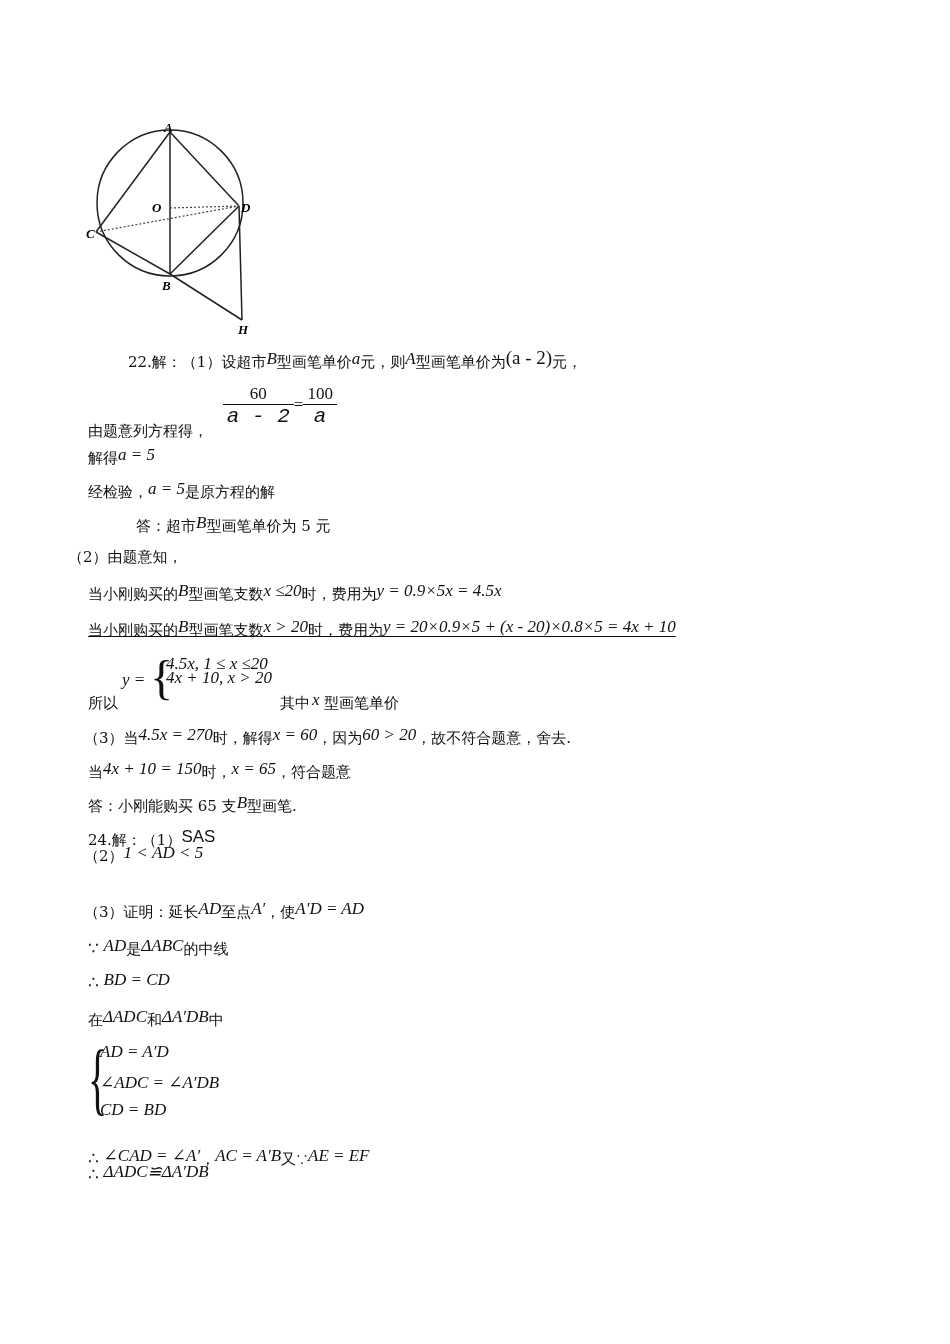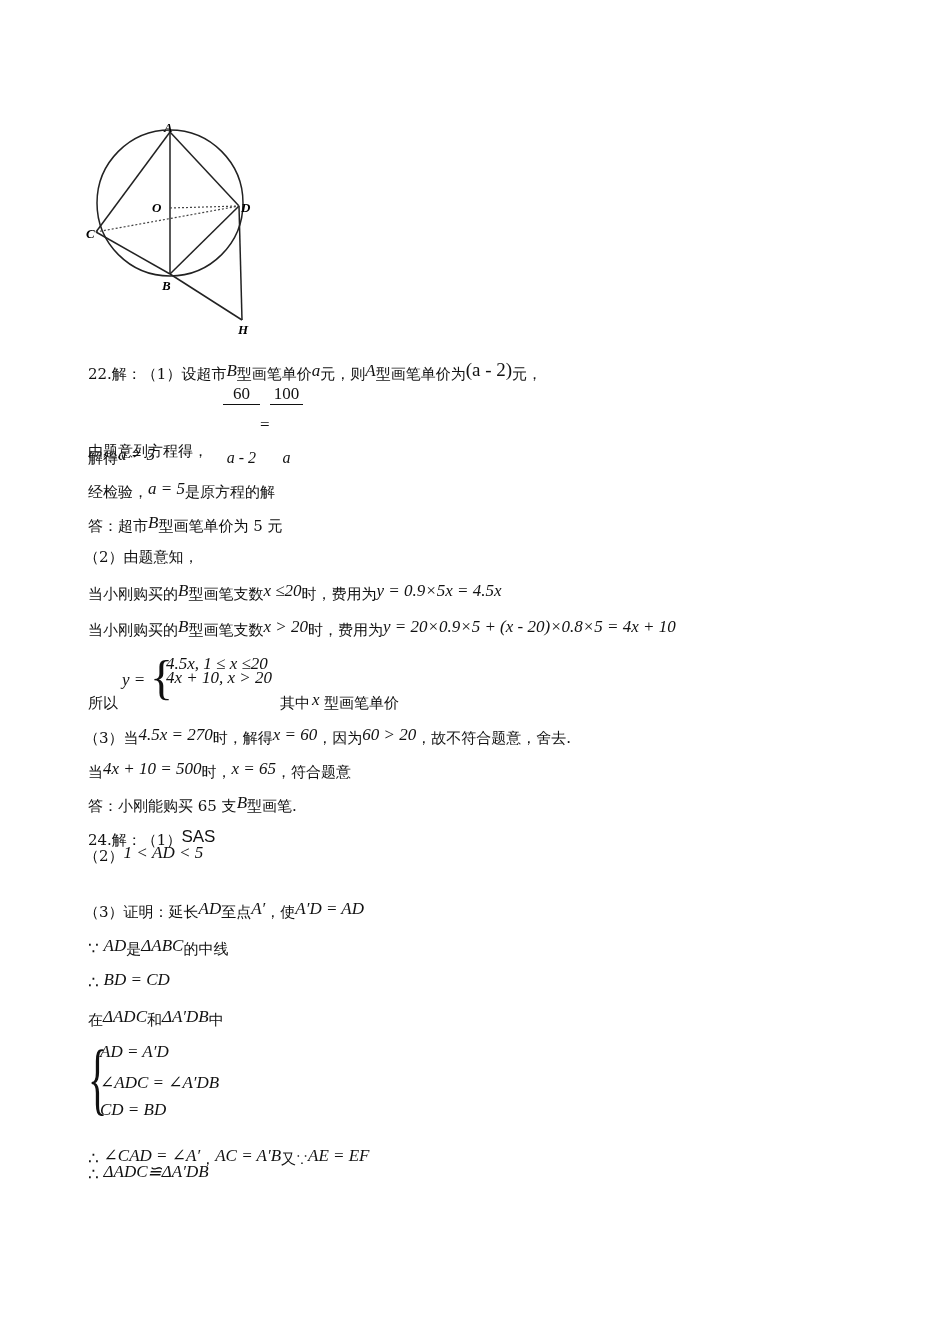--- a/index.html
+++ b/index.html
@@ -5,21 +5,21 @@
   html, body { margin: 0; padding: 0; background: #ffffff; }
   body { width: 950px; height: 1344px; position: relative; overflow: hidden;
          font-family: "DejaVu Serif", "Liberation Serif", serif; color: #111; font-size: 15px; }
   .line { position: absolute; left: 88px; white-space: nowrap; }
   .m { font-family: "Liberation Serif", "DejaVu Serif", serif; font-style: italic; font-size: 17px; }
   .mu { font-family: "Liberation Serif", "DejaVu Serif", serif; font-size: 17px; }
   .cjk { font-size: 15px; }
   .sup { position: relative; top: -3px; }
   .frac { display: inline-block; vertical-align: middle; text-align: center; }
   .frac .num { display: block; border-bottom: 1px solid #111; padding: 0 4px; font-family: "Liberation Serif", serif; font-size: 17px; }
-  .frac .den { display: block; padding: 0 4px; font-family: Liberation Serif, serif; font-size: 16px; margin-top: 44px; }
+  .frac .den { display: block; padding: 0 4px; font-family: Liberation Mono, monospace; font-size: 21px; }
   .brace { position: absolute; font-family: "Liberation Serif", serif; }
   svg text { font-family: "Liberation Serif", serif; font-style: italic; font-weight: bold; }
 </style>
 </head>
 <body>
 
 <div style="position:absolute; left:84px; top:124px; width:190px; height:212px;">
   <svg width="190" height="212" viewBox="0 0 190 212">
     <circle cx="86" cy="79" r="73" fill="none" stroke="#222" stroke-width="1.5"></circle>
 
@@ -37,70 +37,70 @@
     <line x1="155" y1="82" x2="158" y2="196" stroke="#222" stroke-width="1.5"></line>
     <text x="80" y="8" font-size="13">A</text>
     <text x="68" y="88" font-size="13">O</text>
     <text x="157" y="88" font-size="13">D</text>
     <text x="2" y="114" font-size="13">C</text>
     <text x="78" y="166" font-size="13">B</text>
     <text x="154" y="210" font-size="13">H</text>
   </svg>
 </div>
 
-<div class="line" style="top:362px;">
+<div class="line" style="top:350px;margin-left:40px;">
   <span class="cjk">22.解：</span><span class="cjk">（1）设超市</span><span class="m sup">B</span><span class="cjk">型画笔单价</span><span class="m sup">a</span><span class="cjk">元，则</span><span class="m sup">A</span><span class="cjk">型画笔单价为</span><span class="mu sup" style="font-size:19px;">(a - 2)</span><span class="cjk">元，</span>
 </div>
 
 <div class="line" style="top:384px;">
   <span class="cjk" style="position:relative; top:26px;">由题意列方程得，</span>
   <span class="frac" style="margin-left:10px;"><span class="num">60</span><span class="den" style="font-style:italic;">a - 2</span></span><span class="mu">=</span><span class="frac"><span class="num">100</span><span class="den" style="font-style:italic;">a</span></span>
 </div>
 
 <div class="line" style="top:448px;">
   <span class="cjk">解得</span><span class="m sup">a = 5</span>
 </div>
 
 <div class="line" style="top:482px;">
   <span class="cjk">经检验，</span><span class="m sup">a = 5</span><span class="cjk">是原方程的解</span>
 </div>
 
-<div class="line" style="top:516px;">
+<div class="line" style="top:516px;margin-left:48px;">
   <span class="cjk">答：超市</span><span class="m sup">B</span><span class="cjk">型画笔单价为 5 元</span>
 </div>
 
-<div class="line" style="top:548px; left:84px;">
+<div class="line" style="top:548px; left:68px;">
   <span class="cjk">（2）由题意知，</span>
 </div>
 
 <div class="line" style="top:584px;">
   <span class="cjk">当小刚购买的</span><span class="m sup">B</span><span class="cjk">型画笔支数</span><span class="m sup">x ≤20</span><span class="cjk">时，费用为</span><span class="m sup">y = 0.9×5x = 4.5x</span>
 </div>
 
-<div class="line" style="top:620px;">
+<div class="line" style="top:620px;text-decoration:underline;">
   <span class="cjk">当小刚购买的</span><span class="m sup">B</span><span class="cjk">型画笔支数</span><span class="m sup">x &gt; 20</span><span class="cjk">时，费用为</span><span class="m sup">y = 20×0.9×5 + (x - 20)×0.8×5 = 4x + 10</span>
 </div>
 
 <div style="position:absolute; left:88px; top:652px; width:400px; height:62px;">
   <span class="cjk" style="position:absolute; left:0; top:42px;">所以</span>
   <span class="m" style="position:absolute; left:34px; top:18px;">y =</span>
   <span class="brace" style="position:absolute; left:62px; top:0px; font-size:48px; line-height:52px;">{</span>
   <span class="m" style="position:absolute; left:78px; top:2px;">4.5x, 1 ≤ x ≤20</span>
   <span class="m" style="position:absolute; left:78px; top:16px;">4x + 10, x &gt; 20</span>
   <span class="cjk" style="position:absolute; left:192px; top:42px;">其中</span>
     <span class="m" style="position:absolute; left:224px; top:38px;">x</span>
     <span class="cjk" style="position:absolute; left:236px; top:42px;">型画笔单价</span>
 </div>
 
 <div class="line" style="top:728px; left:84px;">
   <span class="cjk">（3）当</span><span class="m sup">4.5x = 270</span><span class="cjk">时，解得</span><span class="m sup">x = 60</span><span class="cjk">，因为</span><span class="m sup">60 &gt; 20</span><span class="cjk">，故不符合题意，舍去.</span>
 </div>
 
 <div class="line" style="top:762px;">
-  <span class="cjk">当</span><span class="m sup">4x + 10 = 500</span><span class="cjk">时，</span><span class="m sup">x = 65</span><span class="cjk">，符合题意</span>
+  <span class="cjk">当</span><span class="m sup">4x + 10 = 150</span><span class="cjk">时，</span><span class="m sup">x = 65</span><span class="cjk">，符合题意</span>
 </div>
 
 <div class="line" style="top:796px;">
   <span class="cjk">答：小刚能购买 65 支</span><span class="m sup">B</span><span class="cjk">型画笔.</span>
 </div>
 
 <div class="line" style="top:830px;text-align:right;">
   <span class="cjk">24.解：</span><span class="cjk">（1）</span><span style="font-family:'Liberation Sans', sans-serif; font-size:17px;" class="sup">SAS</span>
 </div>
 

